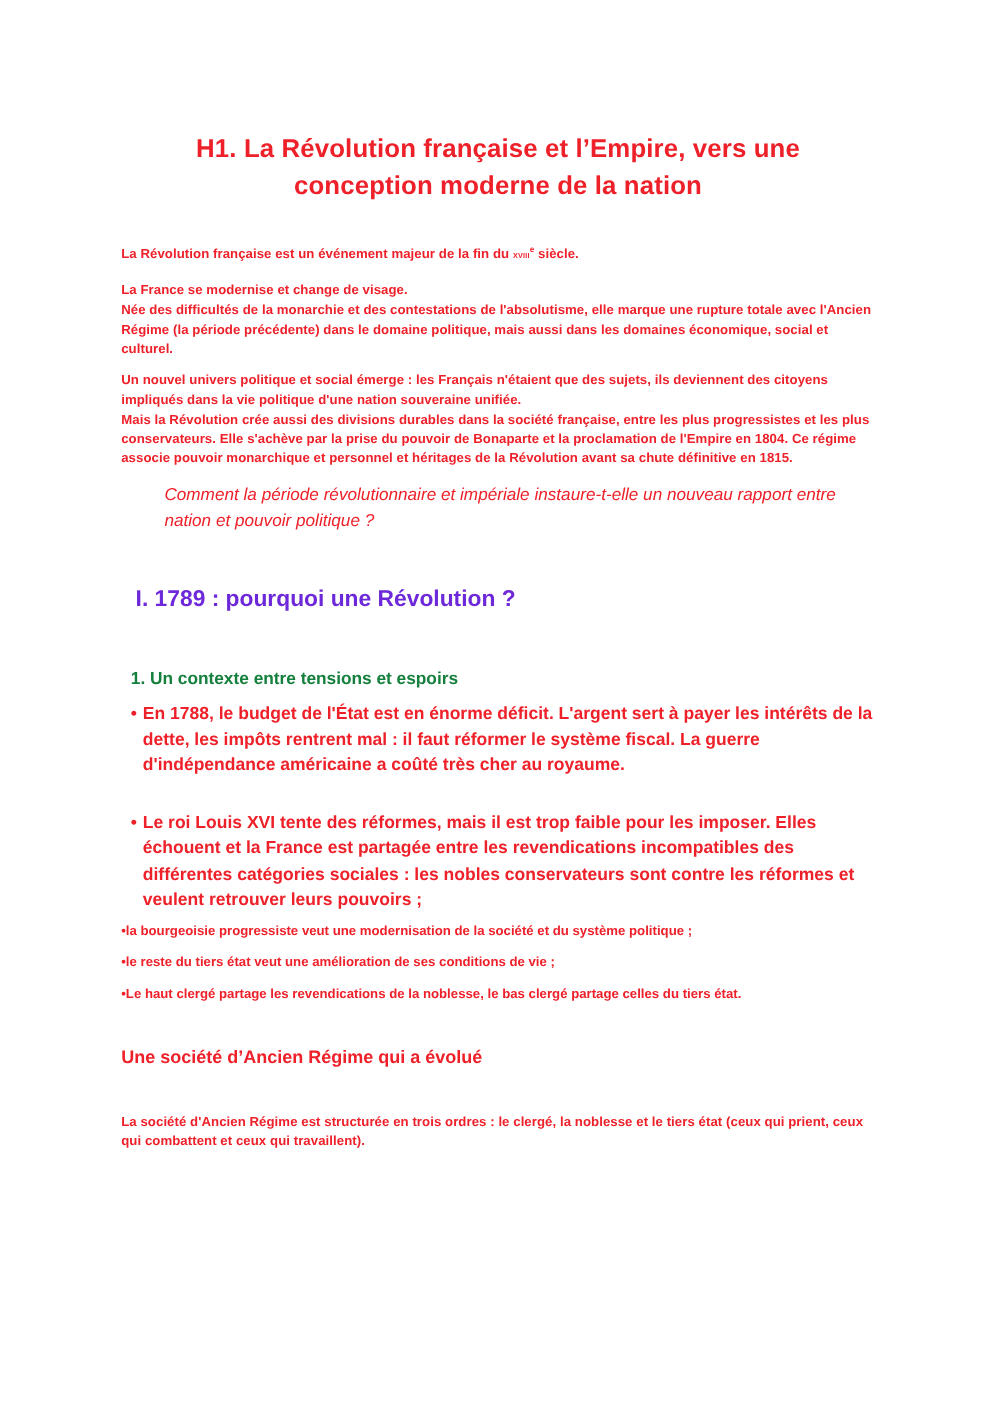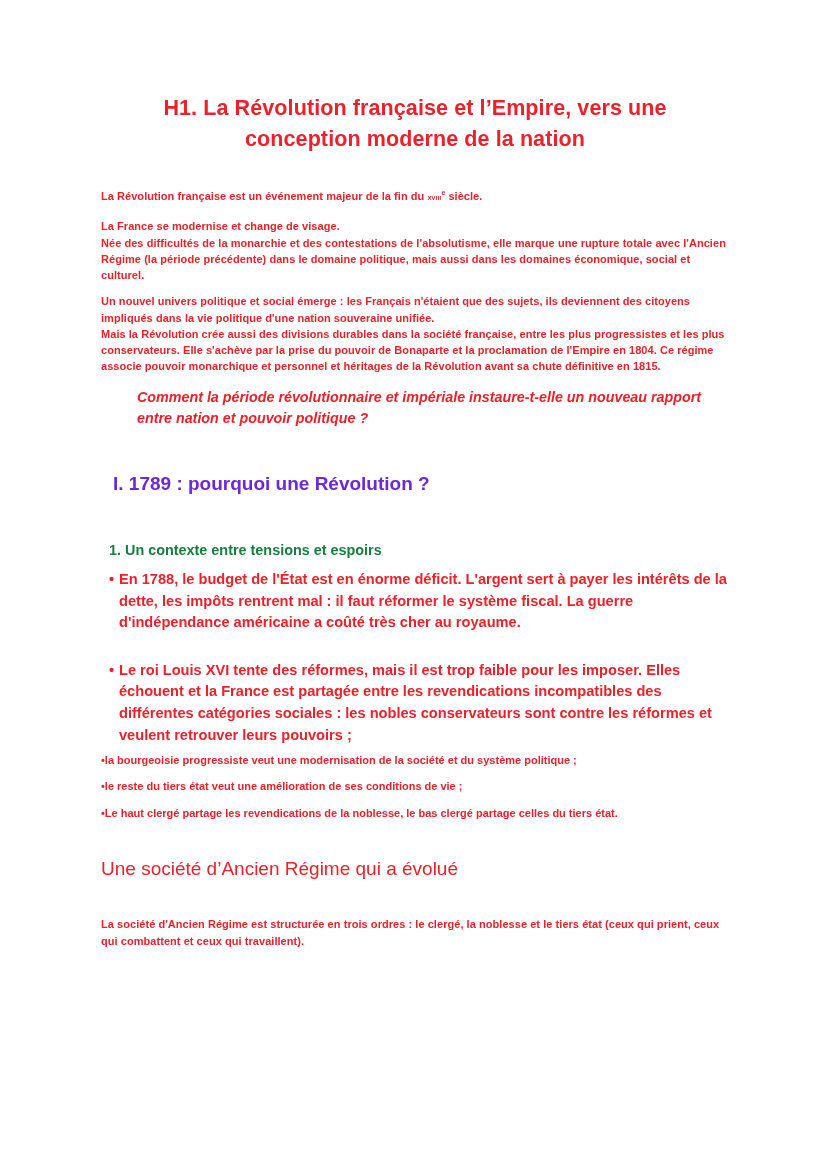--- a/index.html
+++ b/index.html
@@ -19,21 +19,21 @@
     width: 828px;
     height: 1169px;
     background: #ffffff;
     box-sizing: border-box;
     padding: 0;
     overflow: hidden;
   }
   #content {
     position: absolute;
     left: 101px;
-    top: 0;
+    top: 16px;
     width: 628px;
   }
 
   
   .doc-title {
     margin: 0;
     padding: 0;
     font-size: 21.5px;
     font-weight: bold;
     line-height: 1.42;
@@ -69,21 +69,21 @@
   .gap-6  { height: 6px;  }
   .gap-26 { height: 26px; }
   .gap-30 { height: 30px; }
   .gap-34 { height: 34px; }
 
   
   .question {
     margin: 0;
     margin-left: 36px;
     font-size: 14.3px;
-    font-weight: bold;
+    font-weight: normal;
     font-style: italic;
     line-height: 1.48;
     color: #ee2029;
     width: 572px;
   }
 
   
   .section-heading {
     margin: 12px;
     font-size: 19px;
@@ -124,22 +124,22 @@
     margin: 0;
     font-size: 11px;
     font-weight: bold;
     line-height: 1.48;
     color: #ee2029;
   }
 
   
   .subsection-heading {
     margin: 0;
-    font-size: 19px;
-    font-weight: normal;
+    font-size: 15px;
+    font-weight: bold;
     line-height: 1.45;
     color: #ee2029;
   }
 </style>
 </head>
 <body>
 
 <div id="page">
   <div id="content">
 

